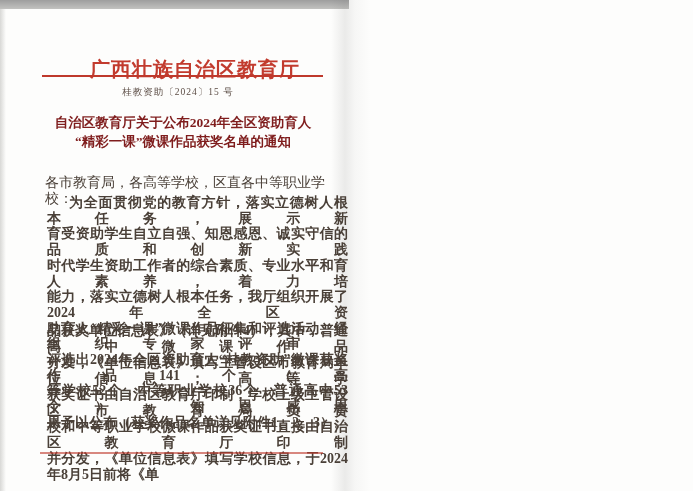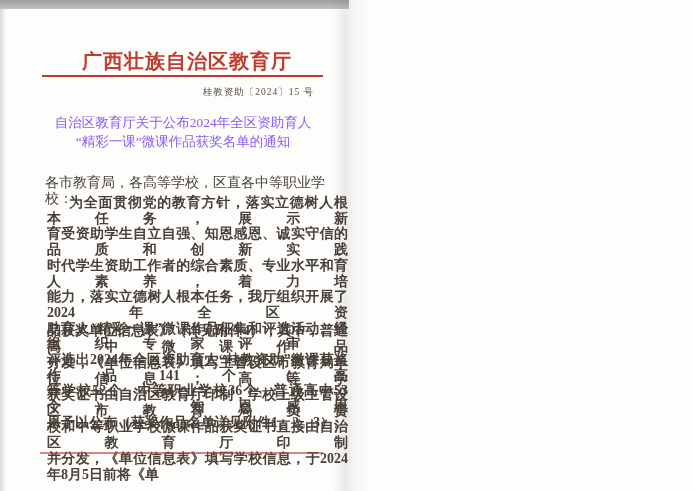--- a/index.html
+++ b/index.html
@@ -12,29 +12,29 @@
   
   .top-strip{position:absolute;left:0;top:0;width:349px;height:9px;background:linear-gradient(#9e9e9e,#c2c2c0);}
   .left-edge{position:absolute;left:0;top:9px;width:6px;height:482px;background:linear-gradient(90deg,#d8d8d6,#fdfdfc);}
   .seam{position:absolute;left:331px;top:0;width:40px;height:491px;background:linear-gradient(90deg,rgba(0,0,0,0) 0%,rgba(120,120,118,0.14) 35%,rgba(120,120,118,0.05) 60%,rgba(0,0,0,0) 100%);}
 
   .page{position:absolute;top:0;height:491px;}
   .page1{left:0;width:360px;}
   .page2{left:360px;width:333px;}
 
   .agency{
-    position:absolute;left:42px;top:44px;width:282px;margin:4px;
+    position:absolute;left:42px;top:44px;width:282px;margin:12px;
     text-align:center;font-size:20px;font-weight:bold;letter-spacing:1px;
     color:#c23b2e;white-space:nowrap;
   }
   .red-rule{position:absolute;left:42px;top:75px;width:281px;height:2px;background:#bf392c;}
-  .doc-no{position:absolute;left:42px;top:86px;width:272px;text-align:right;font-size:9.5px;color:#5b4c44;letter-spacing:1px;}
+  .doc-no{position:absolute;left:42px;top:86px;width:272px;text-align:center;font-size:9.5px;color:#5b4c44;letter-spacing:1px;}
   .title{
     position:absolute;left:38px;top:113px;width:290px;text-align:center;
-    font-size:13.5px;font-weight:normal;line-height:19px;color:#8b5cf6;
+    font-size:13.5px;font-weight:bold;line-height:19px;color:#7f1d1d;
   }
   .bodytext{font-size:14px;line-height:15.7px;}
   .salutation{position:absolute;left:45px;top:175px;width:301px;}
   .para{position:absolute;left:47px;width:301px;font-weight:bold;}
   .para-1{top:195px;}
   .para-2{top:323px;line-height:16px;}
   .bl{text-align:justify;text-justify:inter-character;text-align-last:justify;}
   .bl.short{text-align-last:left;}
   .bl.indent{text-indent:22px;}
   .bottom-rule{position:absolute;left:40px;top:452px;width:283px;height:1.5px;background:rgba(191,57,44,0.6);}

